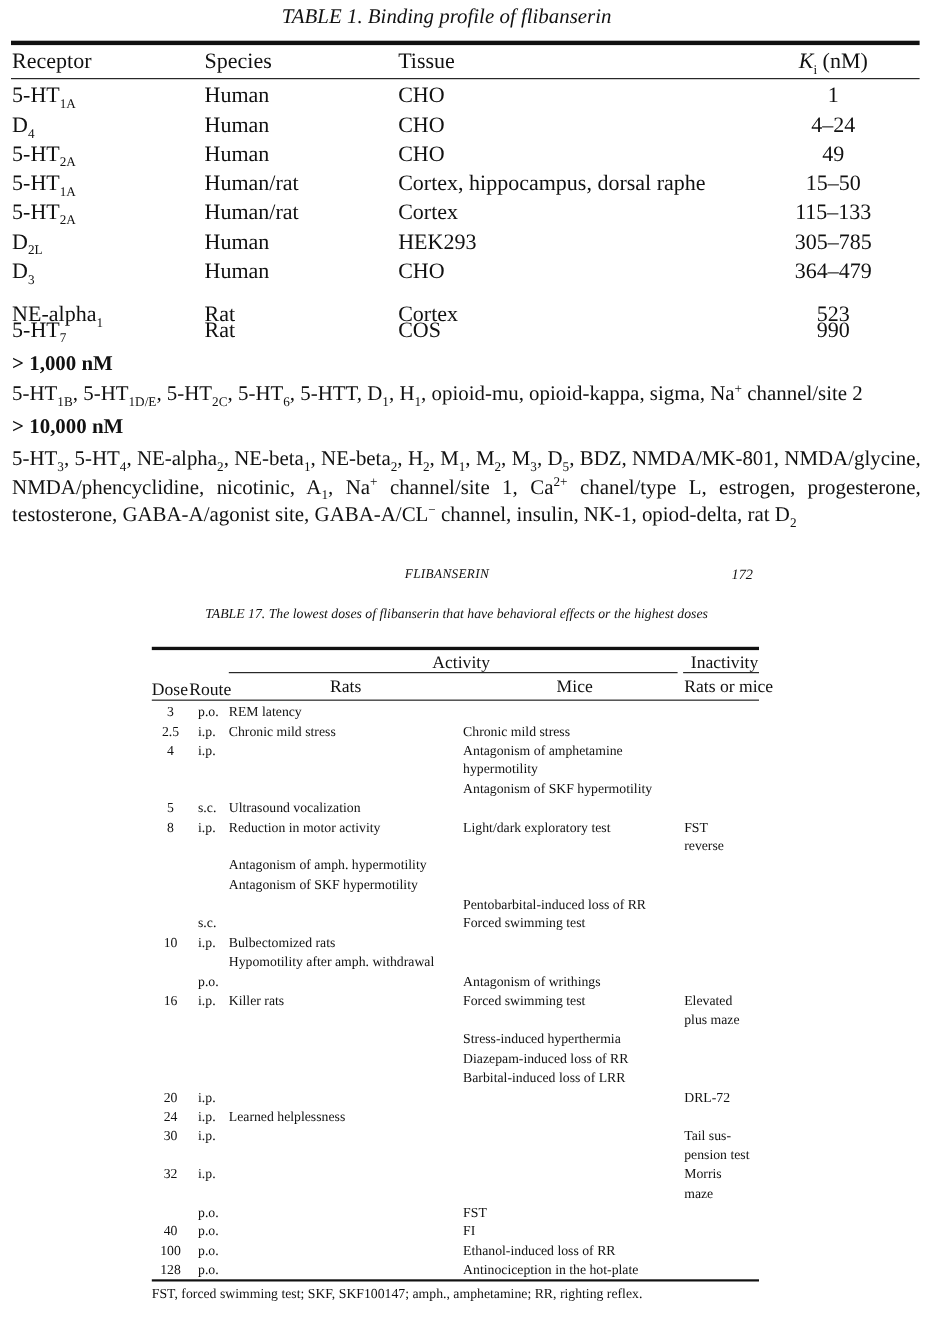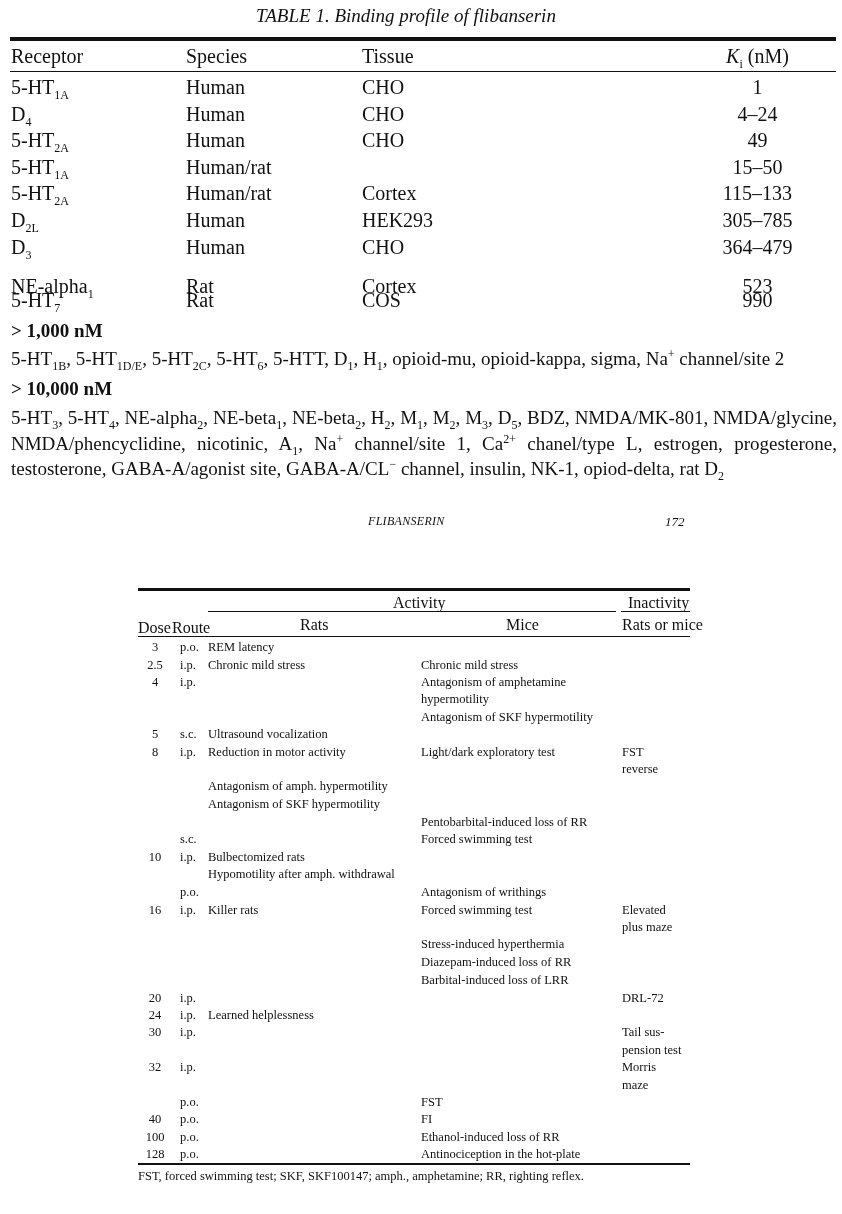--- a/index.html
+++ b/index.html
@@ -74,20 +74,21 @@
       </div>
       <div class="t1-row" style="top: 127.2px;">
         <span class="c c-rec"><span>5-HT</span><sub>2A</sub></span>
         <span class="c c-spe">Human</span>
         <span class="c c-tis">CHO</span>
         <span class="c c-ki">49</span>
       </div>
       <div class="t1-row" style="top: 153.8px;">
         <span class="c c-rec"><span>5-HT</span><sub>1A</sub></span>
         <span class="c c-spe">Human/rat</span>
+        <span class="c c-tis">Cortex, hippocampus, dorsal raphe</span>
         <span class="c c-ki">15–50</span>
       </div>
       <div class="t1-row" style="top: 180.4px;">
         <span class="c c-rec"><span>5-HT</span><sub>2A</sub></span>
         <span class="c c-spe">Human/rat</span>
         <span class="c c-tis">Cortex</span>
         <span class="c c-ki">115–133</span>
       </div>
       <div class="t1-row" style="top: 207px;">
         <span class="c c-rec"><span>D</span><sub>2L</sub></span>
@@ -120,20 +121,21 @@
 
   <div class="t1-section-title" style="top:378px;">&gt; 10,000 nM</div>
   <div class="t1-para" id="para-10000" style="top:405px;"><span><span>5-HT</span><sub>3</sub></span>, <span><span>5-HT</span><sub>4</sub></span>, <span><span>NE-alpha</span><sub>2</sub></span>, <span><span>NE-beta</span><sub>1</sub></span>, <span><span>NE-beta</span><sub>2</sub></span>, <span><span>H</span><sub>2</sub></span>, <span><span>M</span><sub>1</sub></span>, <span><span>M</span><sub>2</sub></span>, <span><span>M</span><sub>3</sub></span>, <span><span>D</span><sub>5</sub></span>, <span><span>BDZ</span></span>, <span><span>NMDA/MK-801</span></span>, <span><span>NMDA/glycine</span></span>, <span><span>NMDA/phencyclidine</span></span>, <span><span>nicotinic</span></span>, <span><span>A</span><sub>1</sub></span>, <span><span>Na</span><sup>+</sup><span> channel/site 1</span></span>, <span><span>Ca</span><sup>2+</sup><span> chanel/type L</span></span>, <span><span>estrogen</span></span>, <span><span>progesterone</span></span>, <span><span>testosterone</span></span>, <span><span>GABA-A/agonist site</span></span>, <span><span>GABA-A/CL</span><sup>−</sup><span> channel</span></span>, <span><span>insulin</span></span>, <span><span>NK-1</span></span>, <span><span>opiod-delta</span></span>, <span><span>rat D</span><sub>2</sub></span></div>
 </div>
 
 <div class="running-head">FLIBANSERIN</div>
 <div class="page-num">172</div>
 
 <div>
   <div class="t17-caption">
+    <div>TABLE 17. The lowest doses of flibanserin that have behavioral effects or the highest doses</div>
   </div>
   <div class="t17-rule-thick"></div>
 
   <div class="t17-h" style="top:594px; left:393px;">Activity</div>
   <div class="t17-h" style="top:594px; left:628px;">Inactivity</div>
   <div class="t17-rule-activity"></div>
   <div class="t17-rule-inactivity"></div>
 
   <div class="t17-h" style="top:619px; left:138px;">Dose</div>
   <div class="t17-h" style="top:619px; left:172px;">Route</div>

